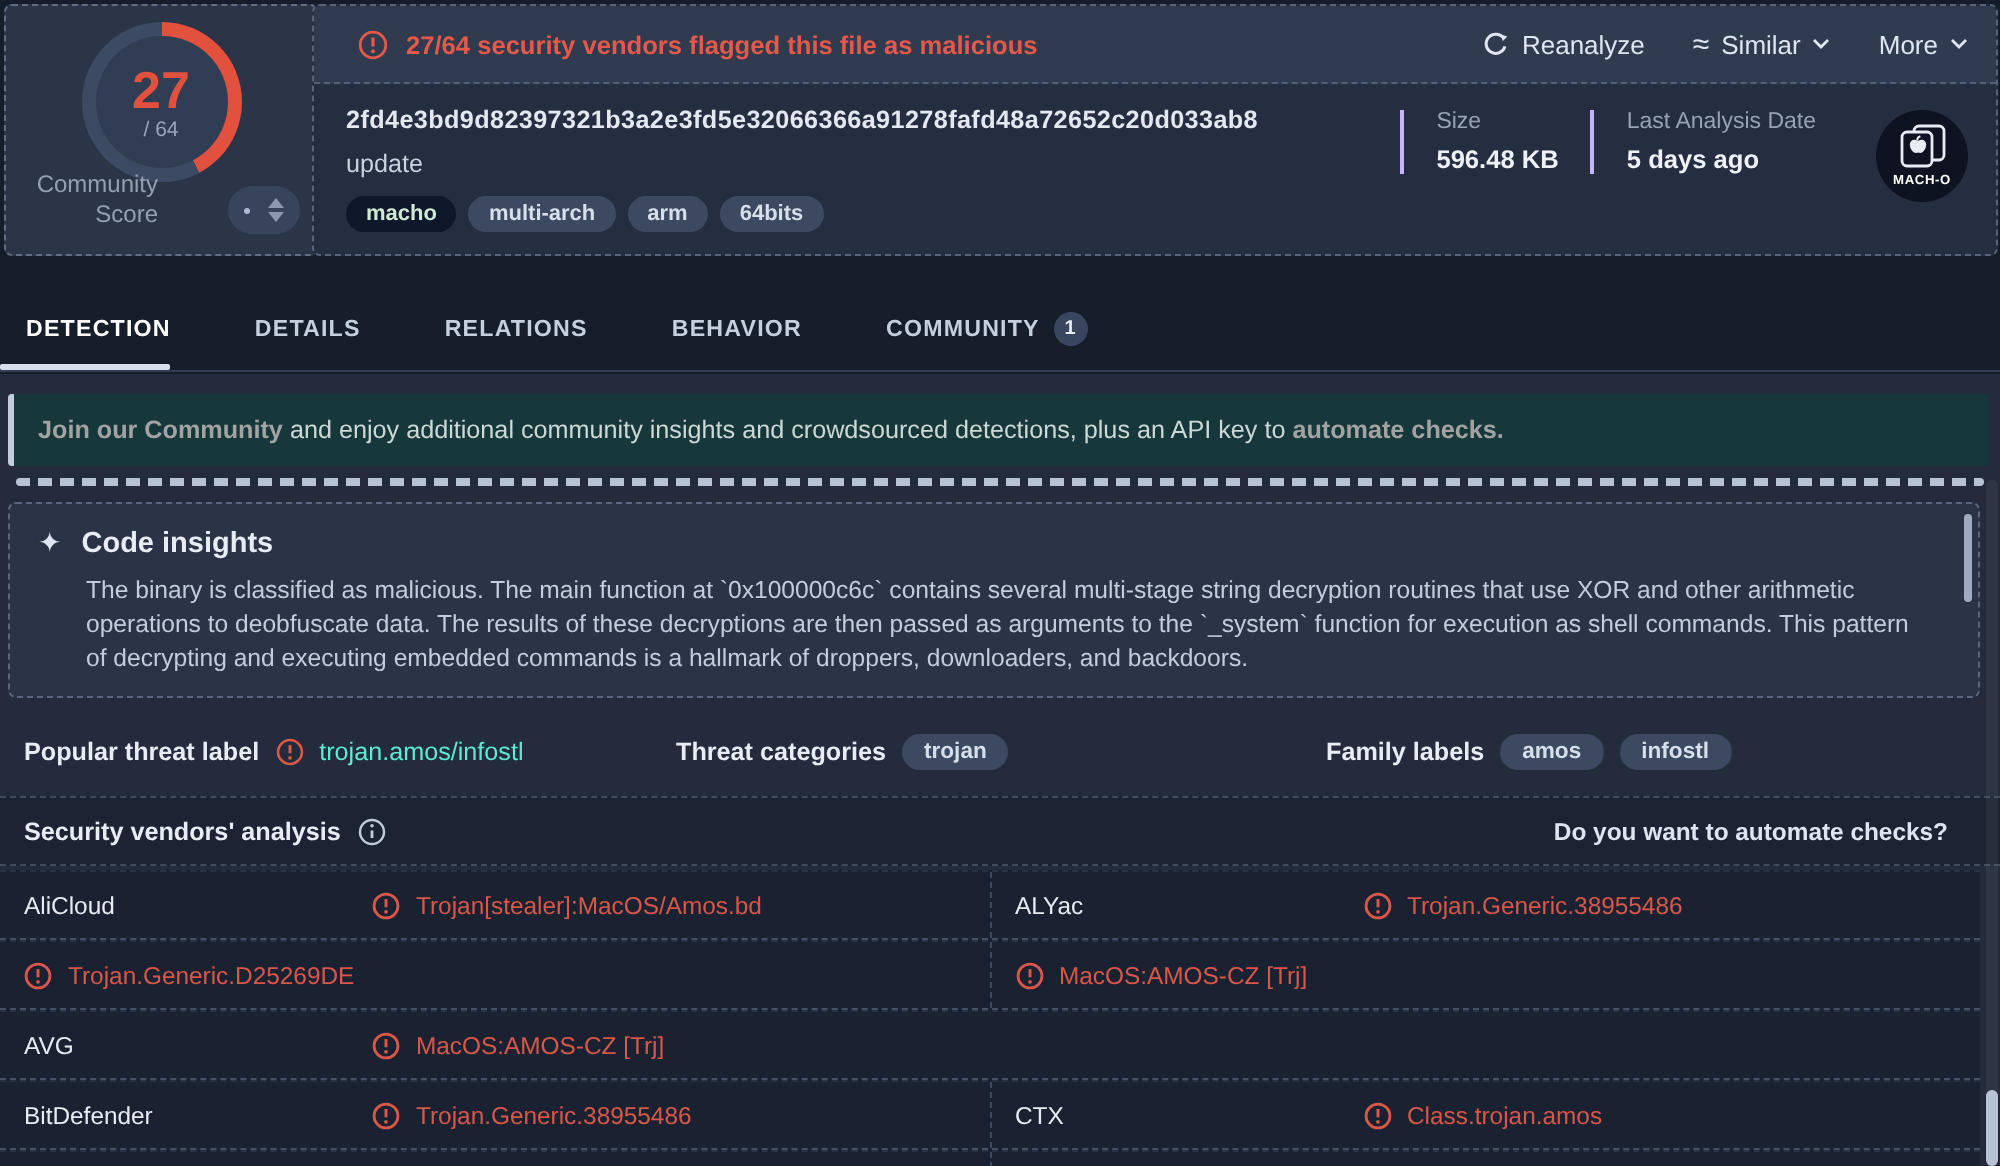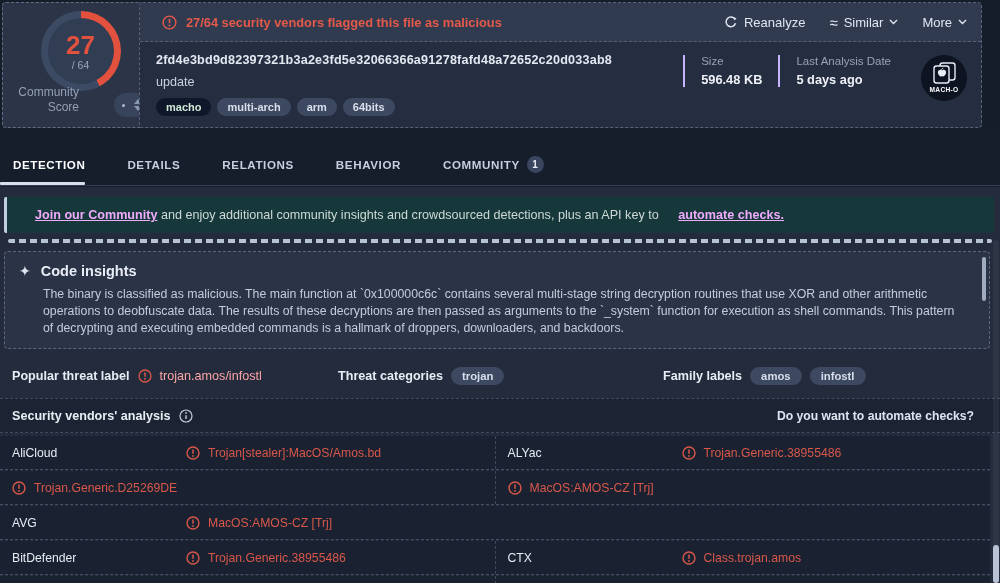--- a/index.html
+++ b/index.html
@@ -17,21 +17,21 @@
   .score-total { font-size:10.5px; color:#9aa6ba; margin-top:1px; }
   .score-label { position:absolute; left:10px; bottom:12px; width:66px; text-align:right;
     font-size:12px; line-height:15px; color:#93a0b4; }
   .vote-pill { position:absolute; right:8px; bottom:10px; width:36px; height:24px; border-radius:12px;
     background:#37445c; display:flex; align-items:center; justify-content:space-evenly; cursor:pointer; }
   .vote-dot { width:3px; height:3px; border-radius:50%; background:#aeb9cc; }
   .vote-arrows { display:flex; flex-direction:column; gap:2px; }
   .tri-up { width:0; height:0; border-left:4px solid transparent; border-right:4px solid transparent; border-bottom:5px solid #8b98af; }
   .tri-dn { width:0; height:0; border-left:4px solid transparent; border-right:4px solid transparent; border-top:5px solid #8b98af; }
 
-  .head-card { position:absolute; left:139px; top:2px; width:843px; height:126px;
+  .head-card { position:absolute; left:156px; top:2px; width:843px; height:126px;
     background:#252e40; border:1px dashed rgba(150,165,195,.45); border-radius:4px; overflow:hidden; }
   .head-banner { height:39px; background:#303b50; border-bottom:1px dashed rgba(150,165,195,.35);
     display:flex; align-items:center; padding:0 14px 0 22px; }
   .banner-text { color:#e4594a; font-size:12.8px; font-weight:bold; margin-left:9px; }
   .head-actions { margin-left:auto; display:flex; align-items:center; gap:24px; }
   .action-btn { display:flex; align-items:center; gap:6px; background:none; border:none; color:#dfe6f2;
     font-size:13px; font-family:inherit; cursor:pointer; }
   .head-body { display:flex; padding:11px 14px 0 16px; }
   .file-hash { font-size:12.6px; font-weight:600; color:#e3e8f1; letter-spacing:.2px; }
   .file-name { font-size:12.6px; color:#c9d1df; margin-top:8px; }
@@ -54,35 +54,35 @@
     display:flex; align-items:center; gap:7px; }
   .tab.active { color:#ffffff; }
   .tab-underline { position:absolute; left:0; bottom:0; width:85px; height:3px; background:#d7dfec; border-radius:1px; }
   .tab-badge { width:17px; height:17px; border-radius:50%; background:#3a4660; color:#e8edf5;
     font-size:10px; font-weight:bold; display:flex; align-items:center; justify-content:center; }
 
   
   .content { position:absolute; left:0; top:187px; width:1000px; height:396px; background:#232b3c; overflow:hidden; }
   .community-banner { margin:10px 6px 0 4px; height:36px; background:#17383a; border-left:3px solid #c2cede;
     border-radius:2px; display:flex; align-items:center; padding:0 12px; font-size:12.6px; color:#cdd9d7; }
-  .cb-link { color:#f0abfc; font-weight:bold; text-decoration:underline; cursor:pointer;margin-left:16px; }
+  .cb-link { color:#a3a3a3; font-weight:bold; cursor:pointer; }
   .h-scrollbar { margin:6px 8px 0 8px; height:4px; border-radius:2px;
     background:repeating-linear-gradient(90deg,#b7c2d4 0 7px,rgba(0,0,0,0) 7px 11px); }
 
   .insights-panel { position:relative; margin:8px 10px 0 4px; height:98px; background:#2b3447;
     border:1px dashed rgba(150,165,195,.45); border-radius:4px; padding:11px 26px 0 14px; }
   .insights-title { display:flex; align-items:center; gap:10px; font-size:14.5px; font-weight:bold; color:#e8edf5; }
   .sparkle { font-size:14px; color:#dfe5f0; }
   .insights-body { margin:7px 0 0 24px; font-size:12.3px; line-height:17px; color:#c3ccdc; }
   .panel-thumb { position:absolute; right:3px; top:5px; width:4px; height:44px; background:#9fabc0; border-radius:2px; }
 
   .threat-row { position:relative; margin-top:9px; height:36px; }
   .tr-group { position:absolute; top:0; height:36px; display:flex; align-items:center; gap:8px; }
   .tr-label { font-size:12.6px; font-weight:bold; color:#e8edf5; }
-  .tr-red { font-size:12.6px; color:#fca5a5; cursor:pointer; }
+  .tr-red { font-size:12.6px; color:#5eead4; cursor:pointer; }
   .pill { font-size:11.3px; font-weight:bold; color:#d8dfec; background:#3d4961; border-radius:10px; padding:3px 11px; }
 
   .vendors-head { margin-top:4px; height:35px; background:#1c2433; border-top:1px dashed rgba(150,165,195,.3);
     border-bottom:1px dashed rgba(150,165,195,.3); display:flex; align-items:center; padding:0 12px; }
   .vh-title { font-size:12.6px; font-weight:bold; color:#e8edf5; margin-right:9px; }
   .vh-right { margin-left:auto; font-size:12.2px; font-weight:bold; color:#dfe5f0; padding-right:14px; cursor:pointer; }
 
   .vtable { margin:2px 10px 0 0; }
   .vrow { display:flex; height:35px; background:#1a2232; border-bottom:1px dashed rgba(150,165,195,.35);
     border-top:1px dashed rgba(150,165,195,.12); }

